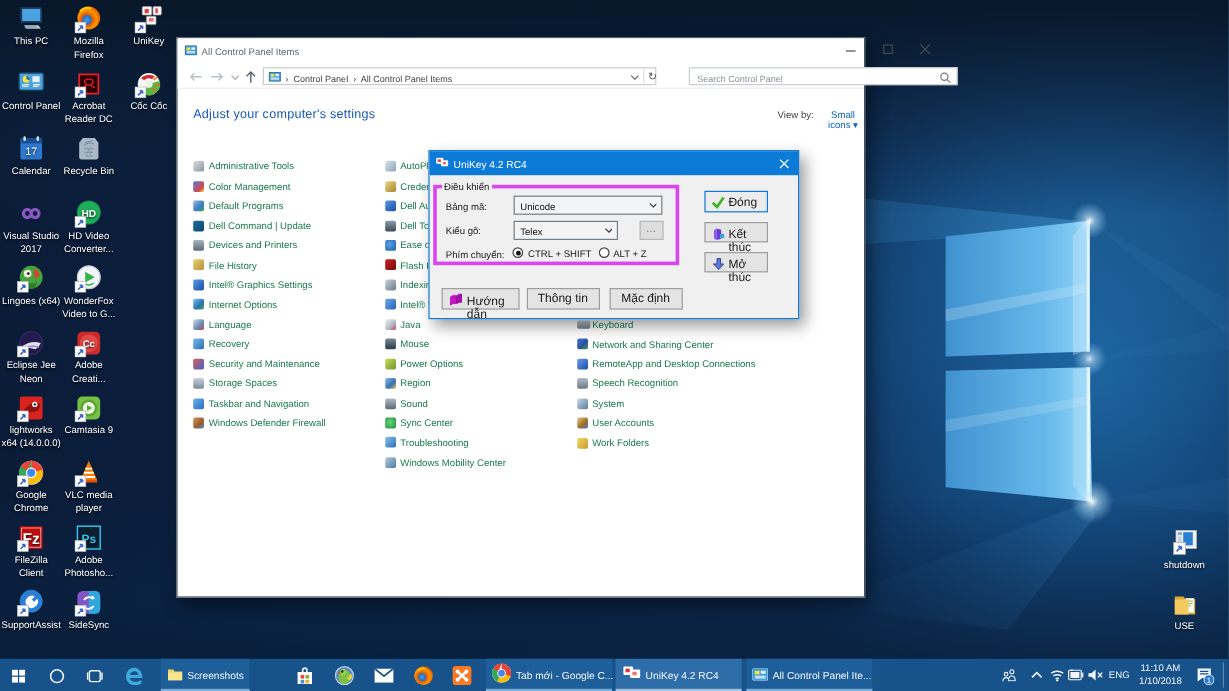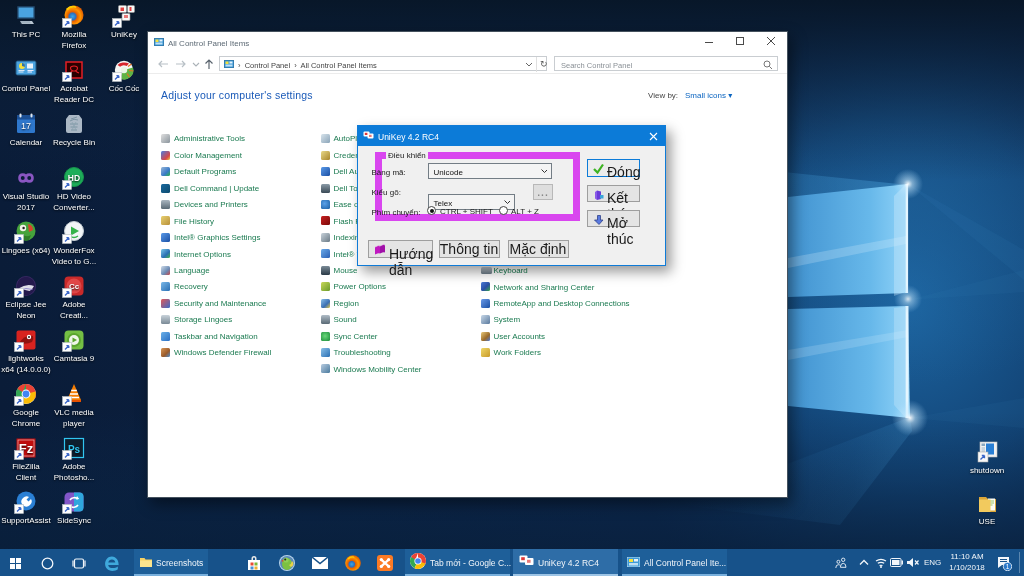--- a/index.html
+++ b/index.html
@@ -2,31 +2,31 @@
 <html><head><meta charset="utf-8">
 <style>
 *{margin:0;padding:0;box-sizing:border-box;}
 html,body{width:1024px;height:576px;overflow:hidden;font-family:"Liberation Sans",sans-serif;}
 #desk{position:relative;width:1024px;height:576px;background:#0c4a6e;overflow:hidden;}
 .abs{position:absolute;}
 
 .dico{position:absolute;width:56px;text-align:center;color:#fff;font-size:8px;line-height:10.5px;text-shadow:0 1px 2px rgba(0,0,0,.9);}
 .dico svg{display:block;margin:0 auto 2px auto;}
 
-#win{position:absolute;left:147px;top:31px;width:641px;height:467px;background:#fff;border:1px solid #45525e;box-shadow:4px 6px 14px rgba(0,0,0,.45);text-align:center;}
+#win{position:absolute;left:147px;top:31px;width:574px;height:467px;background:#fff;border:1px solid #45525e;box-shadow:4px 6px 14px rgba(0,0,0,.45);text-align:center;}
 #title{position:absolute;left:0;top:0;width:100%;height:22px;background:#fff;color:#5d6a75;font-size:8px;}
 #tbar{position:absolute;left:0;top:22px;width:100%;height:20px;background:#fff;border-bottom:1px solid #ececec;}
 .abox{position:absolute;border:1px solid #c9cdd1;background:#fff;height:15px;top:2px;}
 .cpit{position:relative;height:16.45px;font-size:8px;color:#1a7a50;white-space:nowrap;text-decoration:underline;}
 .cpit i{position:absolute;left:0;top:3px;width:9px;height:9px;display:block;border-radius:1.5px;}
 .cpit b{position:absolute;left:13px;top:3.2px;font-weight:normal;letter-spacing:0;}
 
 #uni{position:absolute;left:357px;top:125px;width:309px;height:141px;background:#f0f0f0;border:1px solid #0f7bd7;box-shadow:5px 6px 12px rgba(0,0,0,.4);}
 #unititle{position:absolute;left:0;top:0;width:100%;height:20px;background:#0c7bd8;color:#fff;font-size:9px;}
-.ubtn{position:absolute;background:#e4e4e4;border:1px solid #9e9e9e;font-size:14px;color:#1a1a1a;}
+.ubtn{position:absolute;background:#e4e4e4;border:1px solid #9e9e9e;font-size:10px;color:#1a1a1a;}
 .ulab{position:absolute;font-size:8px;color:#1a1a1a;}
 .ucombo{position:absolute;background:#f4f4f4;border:1px solid #737d85;height:15px;font-size:8px;color:#111;}
 .uch{position:absolute;right:4px;top:4px;width:6px;height:6px;}
 
 #task{position:absolute;left:0;top:549px;width:1024px;height:27px;background:#17528a;}
 .tk{position:absolute;top:0;height:27px;}
 .tktxt{color:#f2f6fa;font-size:8.5px;position:absolute;top:9px;white-space:nowrap;}
 </style></head>
 <body>
 <div id="desk">
@@ -308,21 +308,21 @@
             <rect x="5.5" y="1.5" width="3" height="2" fill="#e8f2fa"></rect>
             <rect x="1.5" y="4.5" width="7" height="2" fill="#bfe0f4"></rect>
           </svg>
         <span class="abs" style="left:18px;top:3.5px;font-size:7.5px;color:#444;white-space:nowrap">›&nbsp; Control Panel&nbsp; ›&nbsp; All Control Panel Items</span>
         <svg class="abs" style="left:305px;top:5px" width="8" height="5">
             <path d="M1 1 L4 4 L7 1" stroke="#666" stroke-width="1" fill="none"></path>
           </svg>
         <span class="abs" style="left:316px;top:0;width:1px;height:15px;background:#e0e0e0"></span>
         <span class="abs" style="left:320px;top:2.2px;font-size:9px;color:#555">↻</span>
       </div>
-      <div class="abox" style="left:406px;width:224px;text-decoration:underline;">
+      <div class="abox" style="left:426px;width:224px;text-decoration:underline;">
         <span class="abs" style="left:6px;top:3.5px;font-size:7.5px;color:#8a9096">Search Control Panel</span>
         <svg class="abs" style="left:208px;top:2.5px" width="10" height="10">
             <circle cx="4" cy="4" r="3" fill="none" stroke="#777" stroke-width="1"></circle>
             <path d="M6.3 6.3 L9 9" stroke="#777" stroke-width="1"></path>
           </svg>
       </div>
     </div>
     <span class="abs" style="left:13px;top:57px;font-size:10.5px;color:#1a5ab8;letter-spacing:.2px">Adjust your computer's settings</span>
     <span class="abs" style="left:500px;top:59px;font-size:8px;color:#454545">View by:</span>
     <span class="abs" style="left:537px;top:59px;font-size:8px;color:#0a64c0">Small icons&nbsp;▾</span>
@@ -366,21 +366,21 @@
       <div class="cpit">
           <i style="background:linear-gradient(135deg,#7ab8e8,#2a6fb4)"></i>
           <b>Recovery</b>
         </div>
       <div class="cpit">
           <i style="background:linear-gradient(135deg,#e05858,#3a6ac8)"></i>
           <b>Security and Maintenance</b>
         </div>
       <div class="cpit">
           <i style="background:linear-gradient(180deg,#c8d2da,#7a8a96)"></i>
-          <b>Storage Lingoes</b>
+          <b>Storage Spaces</b>
         </div>
       <div class="cpit">
           <i style="background:linear-gradient(135deg,#6ab0e8,#2a6fc4)"></i>
           <b>Taskbar and Navigation</b>
         </div>
       <div class="cpit">
           <i style="background:linear-gradient(135deg,#d89858,#9a5a2a 60%,#4a90d8)"></i>
           <b>Windows Defender Firewall</b>
         </div>
     </div>
@@ -411,20 +411,24 @@
         </div>
       <div class="cpit">
           <i style="background:linear-gradient(135deg,#c8d2da,#6a7a86)"></i>
           <b>Indexing Options</b>
         </div>
       <div class="cpit">
           <i style="background:linear-gradient(135deg,#6aaae8,#2a5fb4)"></i>
           <b>Intel® WiDi</b>
         </div>
       <div class="cpit">
+          <i style="background:linear-gradient(135deg,#f0f0f0,#b0b8c8 60%,#c84848)"></i>
+          <b>Java</b>
+        </div>
+      <div class="cpit">
           <i style="background:linear-gradient(180deg,#7a8a96,#2a3a46)"></i>
           <b>Mouse</b>
         </div>
       <div class="cpit">
           <i style="background:linear-gradient(135deg,#c8d858,#6a9a2a)"></i>
           <b>Power Options</b>
         </div>
       <div class="cpit">
           <i style="background:linear-gradient(135deg,#8ac0e8,#3a6fb4 60%,#e8c848)"></i>
           <b>Region</b>
@@ -451,20 +455,24 @@
           <i style="background:linear-gradient(180deg,#c8d0d8,#6a7a86);width:11px;height:7px;top:4px"></i>
           <b>Keyboard</b>
         </div>
       <div class="cpit">
           <i style="background:linear-gradient(135deg,#4a7ad8,#2a4fa4 55%,#3aa44a)"></i>
           <b>Network and Sharing Center</b>
         </div>
       <div class="cpit">
           <i style="background:linear-gradient(135deg,#6a9ae8,#1a4fa4)"></i>
           <b>RemoteApp and Desktop Connections</b>
+        </div>
+      <div class="cpit">
+          <i style="background:linear-gradient(180deg,#b0bcc6,#6a7a86)"></i>
+          <b>Speech Recognition</b>
         </div>
       <div class="cpit">
           <i style="background:linear-gradient(135deg,#c8d8e8,#5a7a9e)"></i>
           <b>System</b>
         </div>
       <div class="cpit">
           <i style="background:linear-gradient(135deg,#e8c878,#9a6a2a 60%,#4a7ad8)"></i>
           <b>User Accounts</b>
         </div>
       <div class="cpit">
@@ -479,33 +487,33 @@
           <rect x=".5" y=".5" width="6" height="5" rx="1" fill="#fff"></rect>
           <rect x="4.5" y="2.5" width="6" height="5" rx="1" fill="#fff"></rect>
           <rect x="1.8" y="1.8" width="2.6" height="2.2" fill="#e03838"></rect>
           <rect x="6" y="3.8" width="2.6" height="2.2" fill="#e87878"></rect>
         </svg>
       <span class="abs" style="left:20px;top:5.5px;font-size:8.5px">UniKey 4.2 RC4</span>
       <svg class="abs" style="left:291px;top:5.5px" width="9" height="9">
           <path d="M1 1 L8 8 M8 1 L1 8" stroke="#fff" stroke-width="1.1"></path>
         </svg>
     </div>
-    <fieldset class="abs" style="left:17px;top:24.5px;width:205px;height:70px;border:7px solid #d946ef;border-radius:0">
+    <fieldset class="abs" style="left:3px;top:24.5px;width:205px;height:70px;border:3px solid #d946ef;border-radius:0">
       <legend style="font-size:8px;color:#1a1a1a;margin-left:4px;padding:0 2px">Điều khiển</legend>
     </fieldset>
     <span class="ulab" style="left:13.5px;top:41.5px">Bảng mã:</span>
     <span class="ulab" style="left:13.5px;top:62px">Kiểu gõ:</span>
     <span class="ulab" style="left:13.5px;top:81.5px">Phím chuyển:</span>
     <div class="ucombo" style="left:69.5px;top:37px;width:124.5px;height:15.5px">
         <span class="abs" style="left:5px;top:3.5px">Unicode</span>
         <svg class="uch" style="top:5px" width="7" height="5">
           <path d="M.5 .5 L3.5 3.5 L6.5 .5" stroke="#333" stroke-width="1" fill="none"></path>
         </svg>
       </div>
-    <div class="ucombo" style="left:69.5px;top:68px;width:87px;height:16px">
+    <div class="ucombo" style="left:69.5px;top:58px;width:87px;height:16px">
         <span class="abs" style="left:5px;top:3.5px">Telex</span>
         <svg class="uch" style="top:5px" width="7" height="5">
           <path d="M.5 .5 L3.5 3.5 L6.5 .5" stroke="#333" stroke-width="1" fill="none"></path>
         </svg>
       </div>
     <div class="ubtn" style="left:174.5px;top:58px;width:20px;height:16px;background:#dedede;border-color:#b8b8b8;color:#888;text-align:center;line-height:12px">...</div>
     <span class="abs" style="left:69px;top:80px;width:9px;height:9px;border:1.1px solid #444;border-radius:50%;background:#fff"></span>
     <span class="abs" style="left:72px;top:83px;width:4px;height:4px;border-radius:50%;background:#111"></span>
     <span class="ulab" style="left:82px;top:81px">CTRL + SHIFT</span>
     <span class="abs" style="left:140.5px;top:80px;width:9px;height:9px;border:1.1px solid #444;border-radius:50%;background:#fff"></span>

